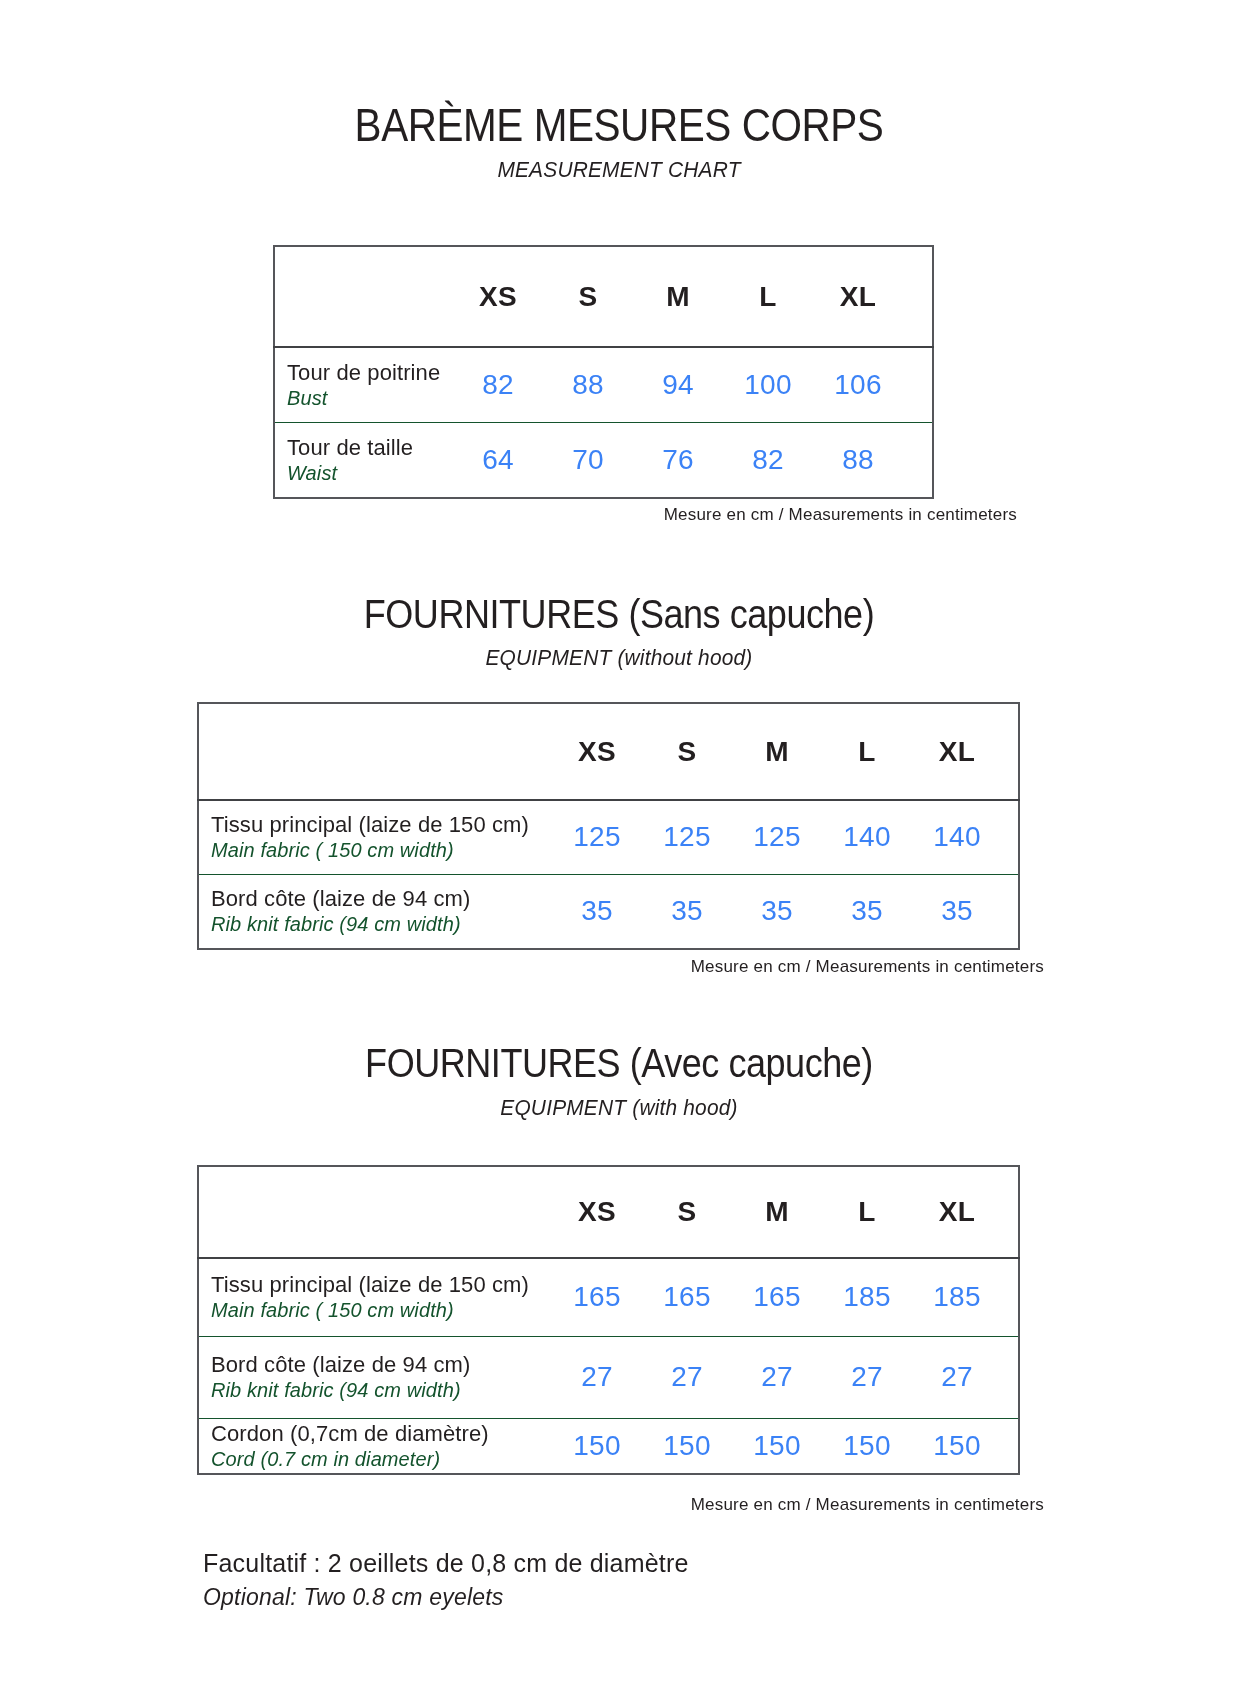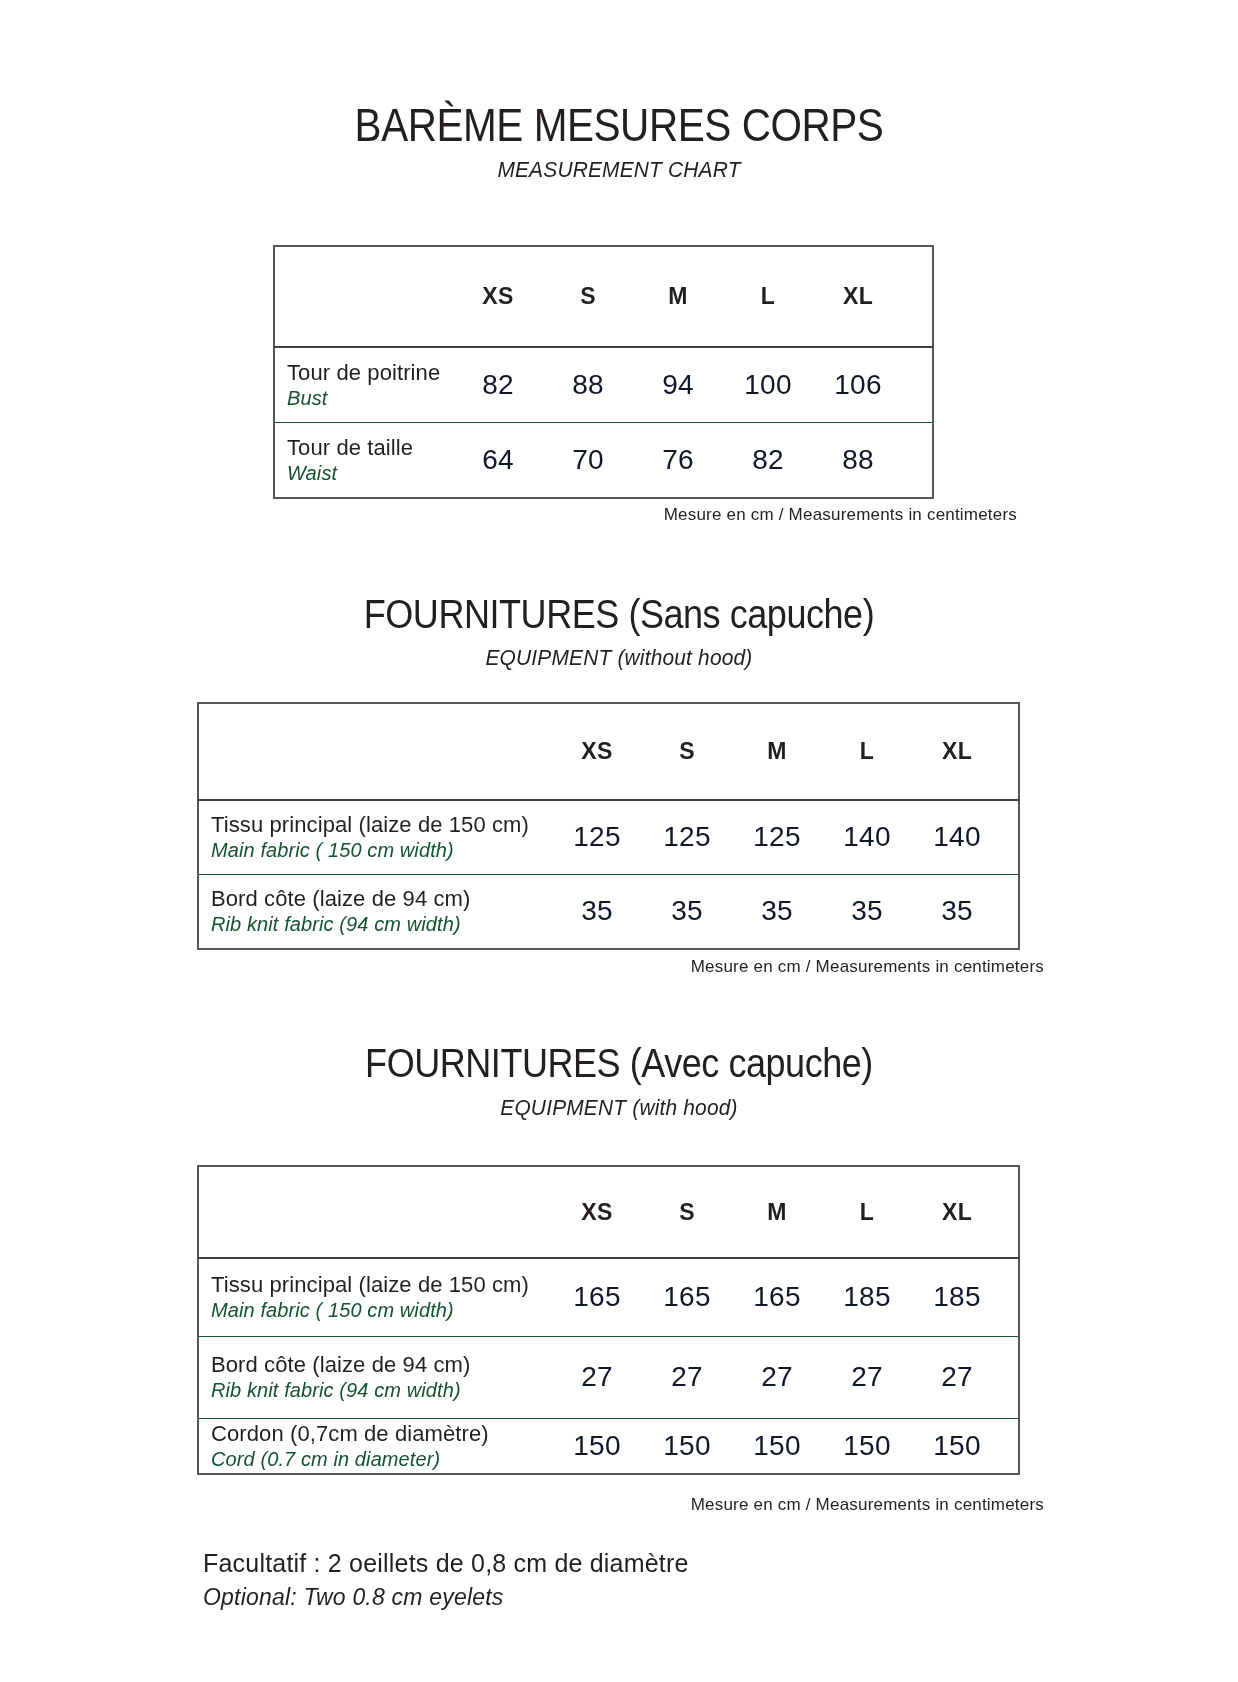--- a/index.html
+++ b/index.html
@@ -33,22 +33,22 @@
   }
   table.chart {
     position:absolute;
     border-collapse:collapse;
     table-layout:fixed;
     border:2px solid #55565a;
   }
   table.chart thead tr { border-bottom:2px solid #404144; }
   table.chart tbody tr + tr { border-top:1px solid #14532d; }
   td { vertical-align:middle; padding:0; }
-  .szh { font-weight:700; font-size:23px; text-align:center; letter-spacing:0.3px; }
-  .num { font-size:28px; text-align:center; color:#0f172a; letter-spacing:0.3px; }
+  .szh { font-weight:700; font-size:28px; text-align:center; letter-spacing:0.3px; }
+  .num { font-size:28px; text-align:center; color:#3b82f6; letter-spacing:0.3px; }
   .lbl { padding-left:12px;margin-left:44px; }
   .lbl .fr { font-size:22px; line-height:26px; letter-spacing:0.1px; }
   .lbl .en { font-size:20px; line-height:24px; font-style:italic; color:#14532d; letter-spacing:0.1px; }
   .caption { position:absolute; font-size:17px; letter-spacing:0.2px; white-space:nowrap; }
   .footer-fr { position:absolute; left:203px; top:1549px; font-size:25px; letter-spacing:0.2px; }
   .footer-en { position:absolute; left:203px; top:1584px; font-size:23px; font-style:italic; letter-spacing:0.2px; }
 </style>
 </head>
 <body>
 

